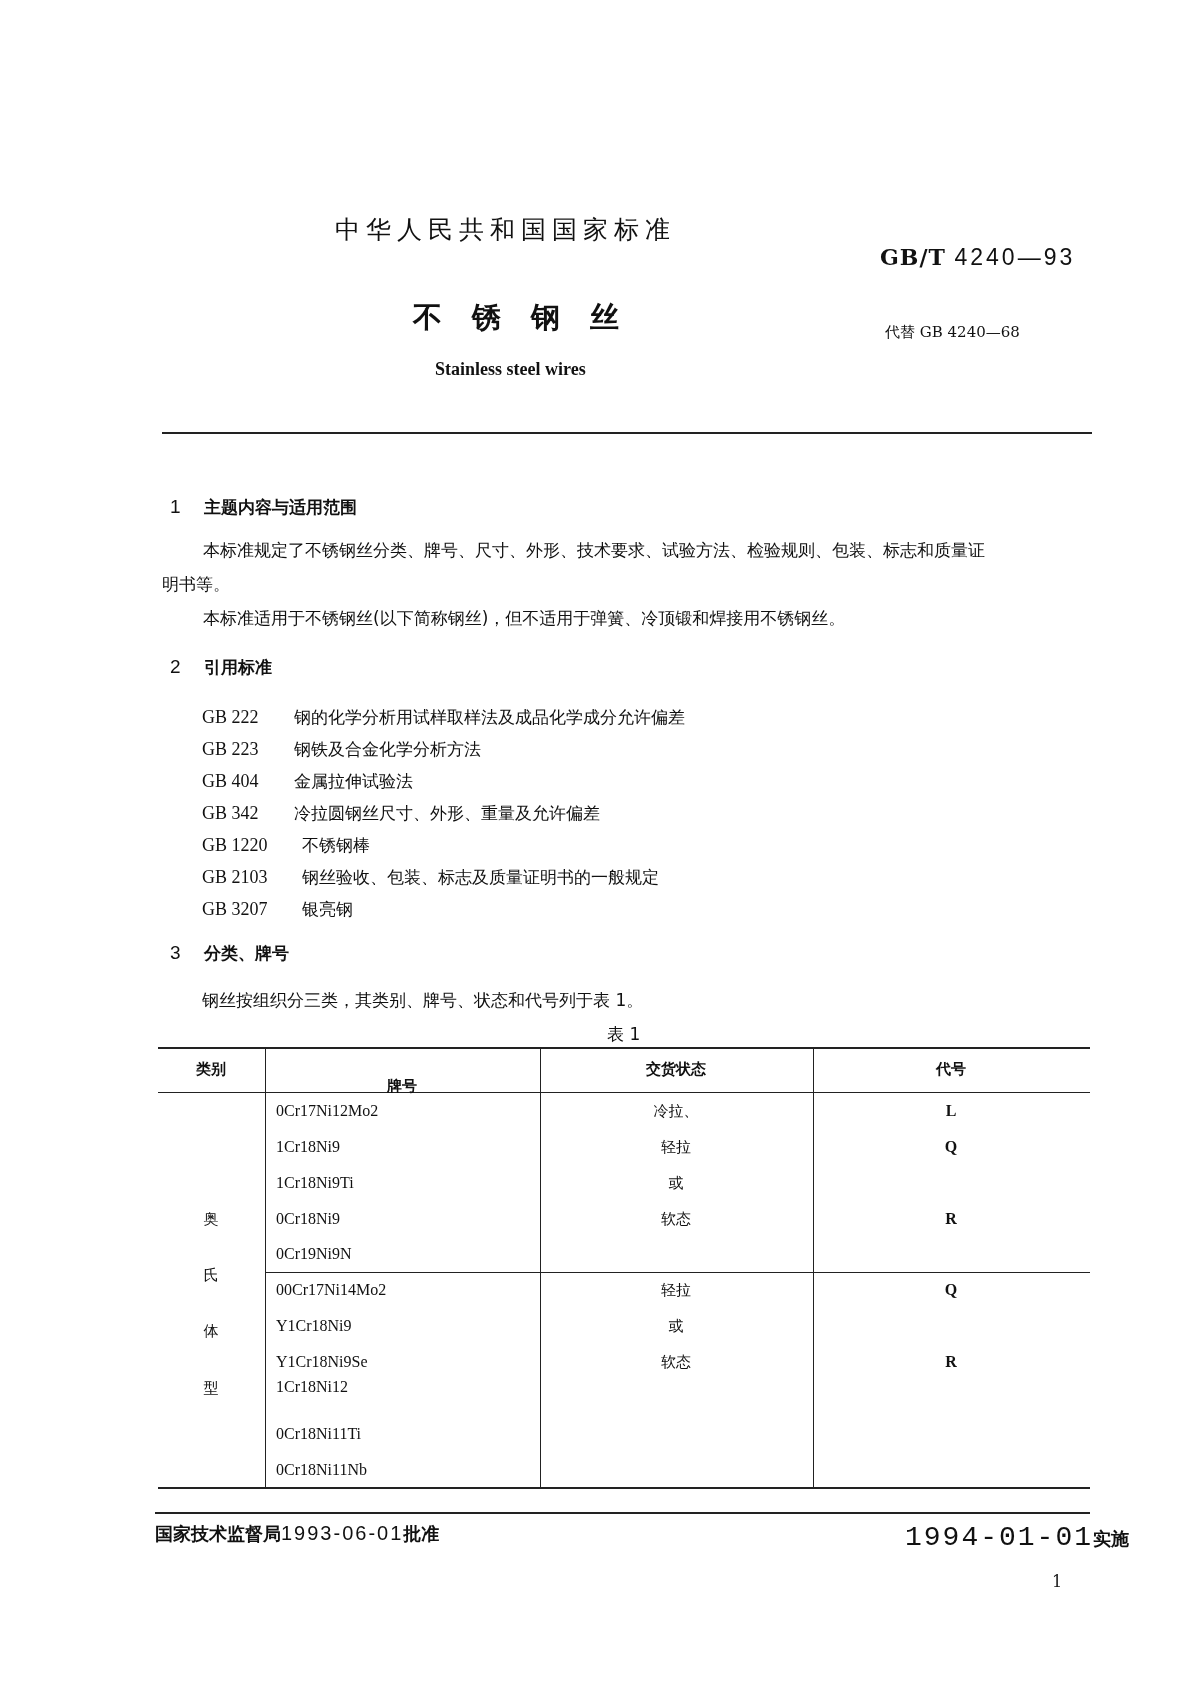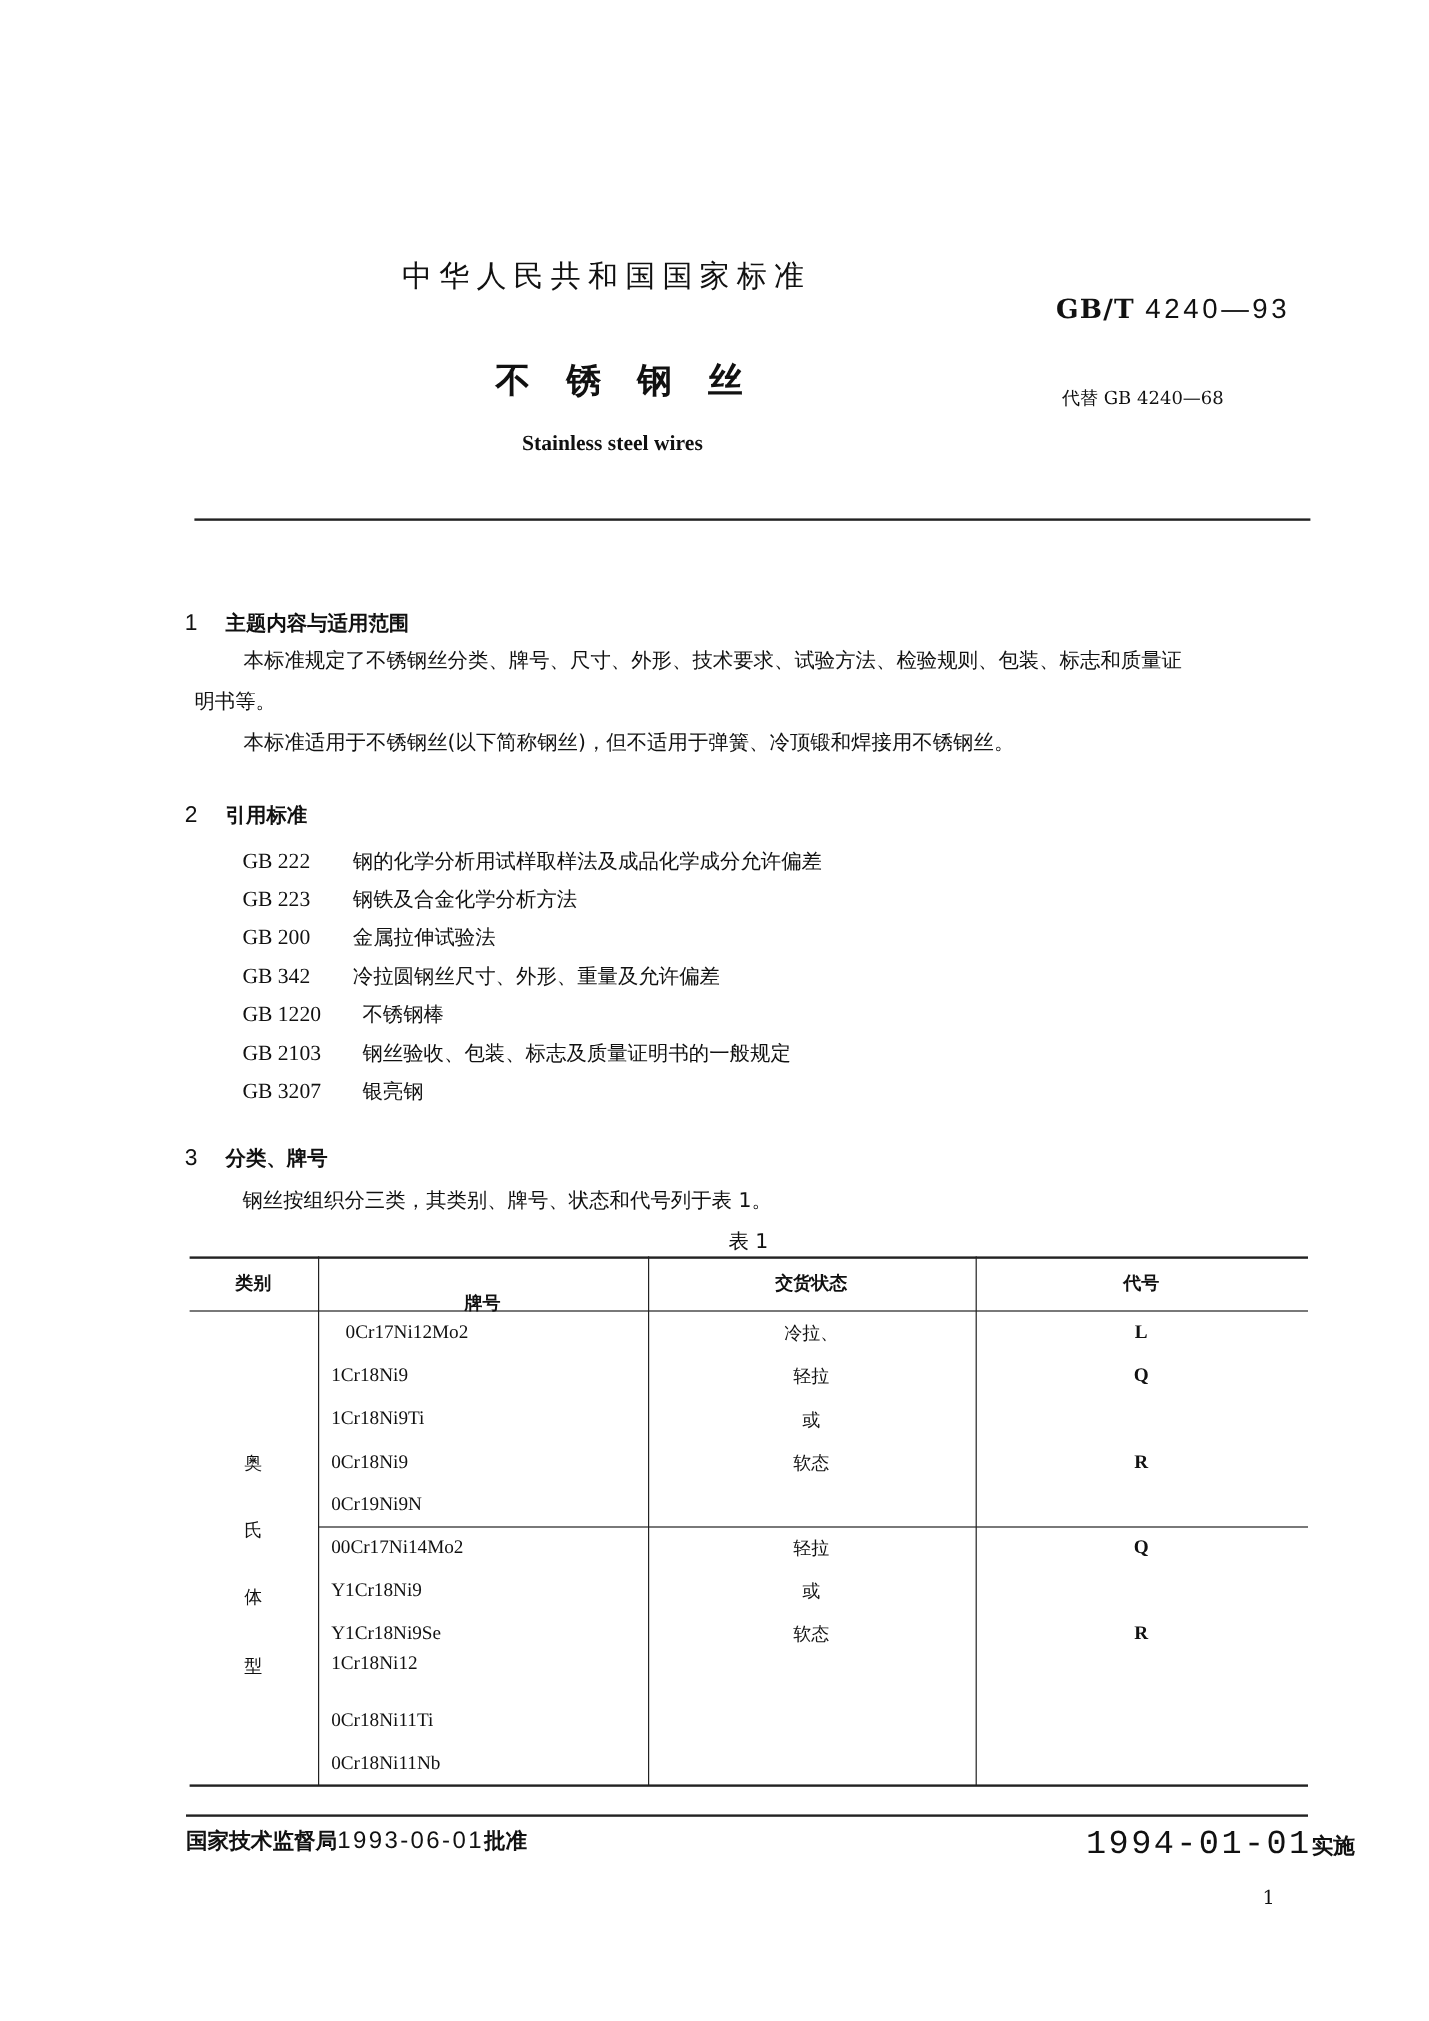--- a/index.html
+++ b/index.html
@@ -6,21 +6,21 @@
   body { width:1191px; height:1684px; position:relative; overflow:hidden;
          font-family:"DejaVu Serif","Liberation Serif",serif; color:#111; }
   .abs { position:absolute; white-space:nowrap; }
   .cn-title { left:335px; top:213px; font-family:"DejaVu Sans",sans-serif; font-weight:normal; font-size:25px; letter-spacing:6px; }
   .std-no { left:880px; top:244px; font-size:22px; font-weight:bold; letter-spacing:1px; }
   .std-no .num { font-family:"Liberation Sans",sans-serif; font-weight:normal; letter-spacing:3px; font-size:23px; }
   .doc-title { left:413px; top:298px; font-family:"DejaVu Sans",sans-serif; font-weight:bold; font-size:29px; letter-spacing:30px; }
   .replaces { left:885px; top:323px; font-size:15px; }
   .en-title { left:435px; top:359px; font-family:"Liberation Serif",serif; font-weight:bold; font-size:18px;text-align:center; }
   .rule { position:absolute; left:162px; width:930px; border-top:2px solid #222; height:0; }
-  .h2 { left:154px; font-family:"DejaVu Sans",sans-serif; font-weight:bold; font-size:17px;margin-top:12px; }
+  .h2 { left:170px; font-family:"DejaVu Sans",sans-serif; font-weight:bold; font-size:17px; }
   .h2 .n { display:inline-block; width:34px; font-weight:normal; font-family:"Liberation Sans",sans-serif; font-size:19px; }
   .p { font-size:17px; font-family:"DejaVu Sans",sans-serif; }
   .ref { left:202px; font-size:17px; }
   .ref .code { display:inline-block; width:92px; font-family:"Liberation Serif",serif; font-size:18px; }
   .ref .code.w { width:100px; }
   .caption { left:607px; top:1023px; font-size:17px; font-family:"DejaVu Sans",sans-serif; }
   .grid { position:absolute; left:158px; top:1047px; width:932px; height:502px; }
   .hline { position:absolute; left:0; width:100%; border-top:1.5px solid #222; }
   .vline { position:absolute; top:0; border-left:1.5px solid #222; }
   .cell { position:absolute; font-size:15px; white-space:nowrap; }
@@ -54,21 +54,21 @@
 </div>
 <div class="abs p" style="left:203px; top:539px;">本标准规定了不锈钢丝分类、牌号、尺寸、外形、技术要求、试验方法、检验规则、包装、标志和质量证</div>
 <div class="abs p" style="left:162px; top:573px;">明书等。</div>
 <div class="abs p" style="left:203px; top:607px;">本标准适用于不锈钢丝(以下简称钢丝)，但不适用于弹簧、冷顶锻和焊接用不锈钢丝。</div>
 
 <div class="abs h2" style="top:656px;">
   <span class="n">2</span><span>引用标准</span>
 </div>
 <div class="abs ref" style="top:706px;"><span class="code">GB 222</span><span>钢的化学分析用试样取样法及成品化学成分允许偏差</span></div>
 <div class="abs ref" style="top:738px;"><span class="code">GB 223</span><span>钢铁及合金化学分析方法</span></div>
-<div class="abs ref" style="top:770px;"><span class="code">GB 200</span><span>金属拉伸试验法</span></div>
+<div class="abs ref" style="top:770px;"><span class="code">GB 404</span><span>金属拉伸试验法</span></div>
 <div class="abs ref" style="top:802px;"><span class="code">GB 342</span><span>冷拉圆钢丝尺寸、外形、重量及允许偏差</span></div>
 <div class="abs ref" style="top:834px;"><span class="code w">GB 1220</span><span>不锈钢棒</span></div>
 <div class="abs ref" style="top:866px;"><span class="code w">GB 2103</span><span>钢丝验收、包装、标志及质量证明书的一般规定</span></div>
 <div class="abs ref" style="top:898px;"><span class="code w">GB 3207</span><span>银亮钢</span></div>
 
 <div class="abs h2" style="top:942px;">
   <span class="n">3</span><span>分类、牌号</span>
 </div>
 <div class="abs p" style="left:202px; top:989px;">钢丝按组织分三类，其类别、牌号、状态和代号列于表 1。</div>
 <div class="abs caption">表 1</div>
@@ -85,21 +85,21 @@
   <div class="cell hdr" style="left:53px; top:13px;">类别</div>
   <div class="cell hdr" style="left:244px; top:13px;margin-top:17px;">牌号</div>
   <div class="cell hdr" style="left:518px; top:13px;">交货状态</div>
   <div class="cell hdr" style="left:793px; top:13px;">代号</div>
 
   <div class="cell cat" style="left:53px; top:163px;">奥</div>
   <div class="cell cat" style="left:53px; top:219px;">氏</div>
   <div class="cell cat" style="left:53px; top:275px;">体</div>
   <div class="cell cat" style="left:53px; top:332px;">型</div>
 
-  <div class="cell grade" style="left:118px; top:55px;margin-left:12px;">0Cr17Ni12Mo2</div>
+  <div class="cell grade" style="left:118px; top:55px;">0Cr17Ni12Mo2</div>
   <div class="cell grade" style="left:118px; top:91px;">1Cr18Ni9</div>
   <div class="cell grade" style="left:118px; top:127px;">1Cr18Ni9Ti</div>
   <div class="cell grade" style="left:118px; top:163px;">0Cr18Ni9</div>
   <div class="cell grade" style="left:118px; top:198px;">0Cr19Ni9N</div>
 
   <div class="cell state" style="left:518px; top:55px;">冷拉、</div>
   <div class="cell state" style="left:518px; top:91px;">轻拉</div>
   <div class="cell state" style="left:518px; top:127px;">或</div>
   <div class="cell state" style="left:518px; top:163px;">软态</div>
 

